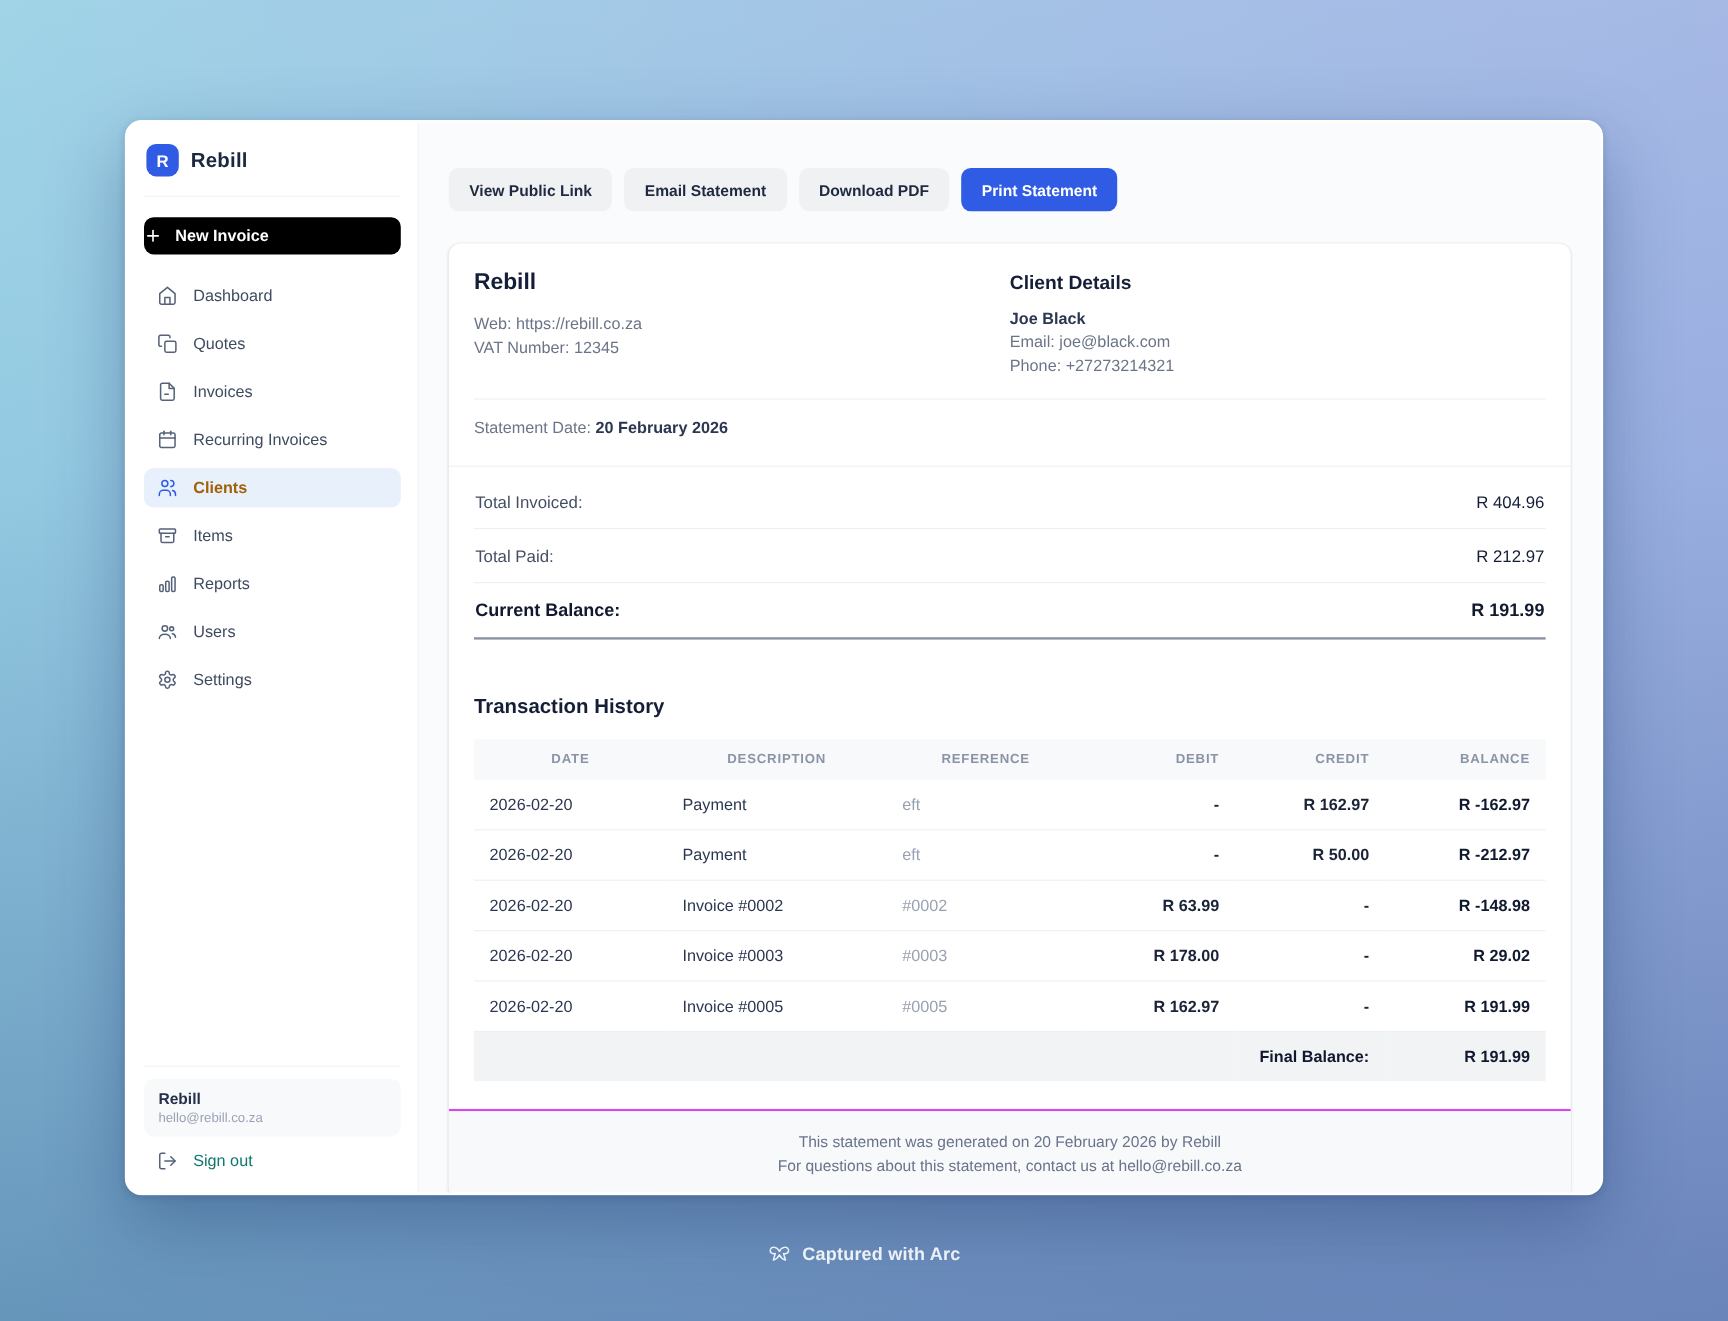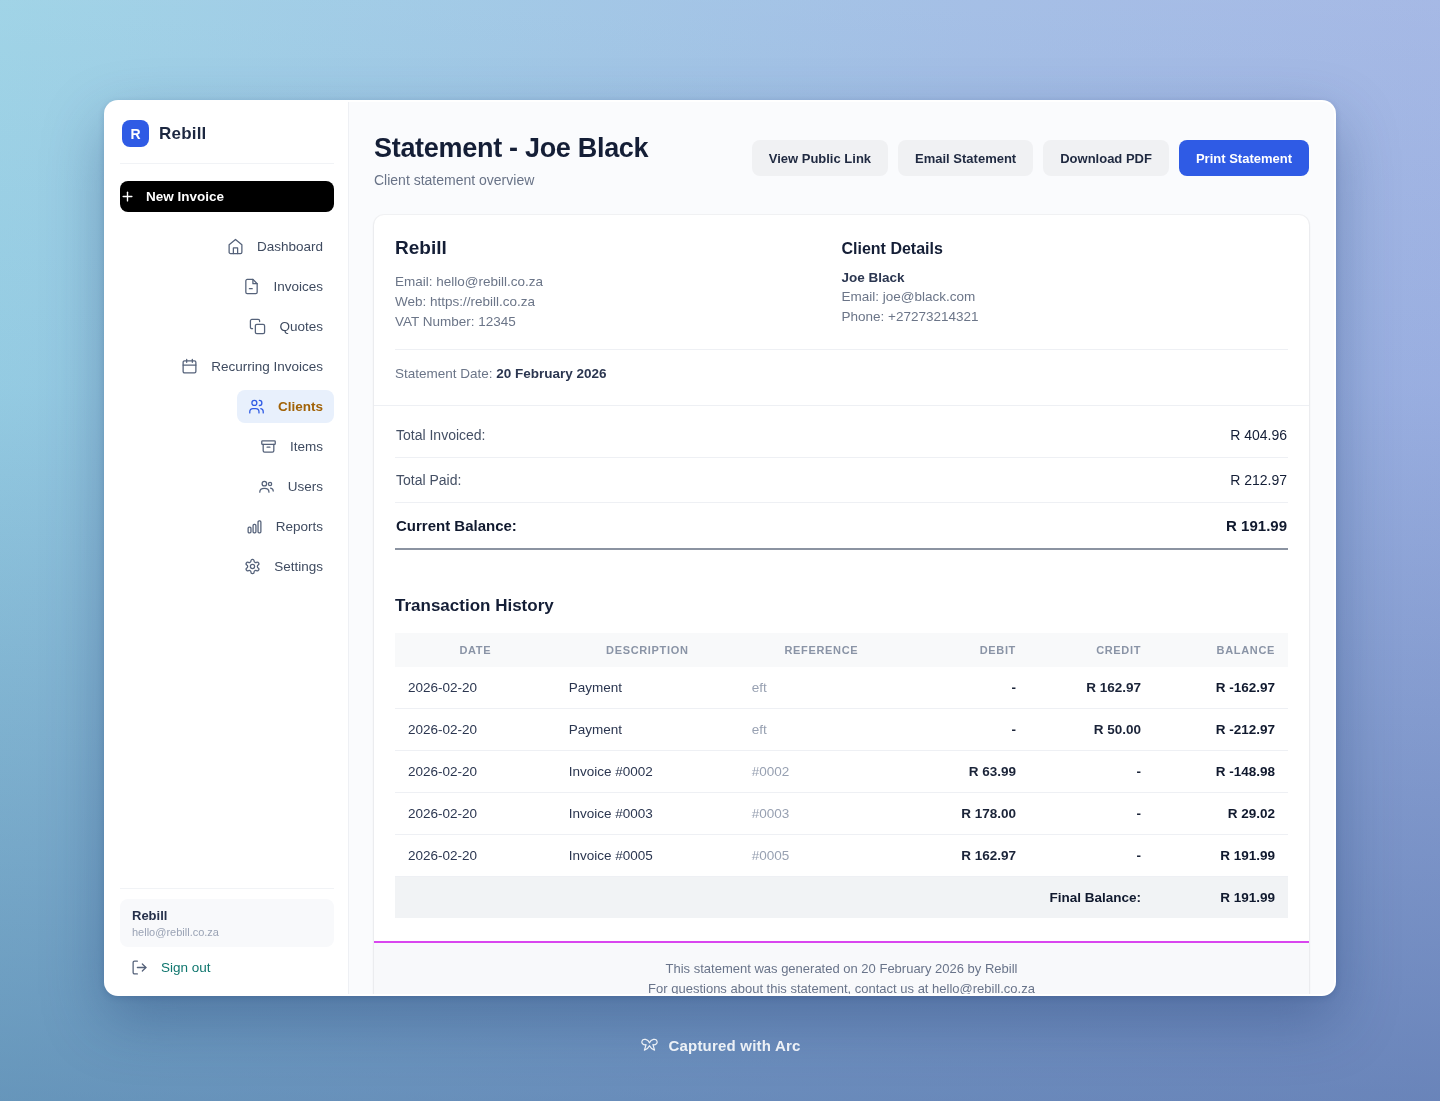--- a/index.html
+++ b/index.html
@@ -27,21 +27,21 @@
   .brand-row { display:flex; align-items:center; gap:10px; padding:0 2px 16px; border-bottom:1px solid #f1f3f6; }
   .brand-logo { width:27px; height:27px; border-radius:8px; background:#2f5be5; color:#fff;
     display:flex; align-items:center; justify-content:center; font-size:14px; font-weight:bold; }
   .brand-name { font-size:17px; font-weight:bold; color:#1c2740; letter-spacing:0.2px; }
 
   .new-invoice-btn { margin-top:17px; height:31px; border:none; width:100%;
     background:#000000; color:#fff; border-radius:8px; font-size:13.5px; font-weight:600;
     display:flex; align-items:center; justify-content:flex-start; gap:11px; cursor:pointer;
     font-family:inherit; }
 
-  .nav { margin-top:18px; display:flex; flex-direction:column; gap:7px;align-items:flex-end; }
+  .nav { margin-top:18px; display:flex; flex-direction:column; gap:7px; }
   .nav-item { display:flex; align-items:center; gap:13px; height:33px; padding:0 11px;
     border-radius:8px; font-size:13.5px; color:#3f4b60; cursor:pointer; }
   .nav-item .ic { display:flex; color:#55627a; }
   .nav-item.active { background:#e8f0fc; color:#a16207; font-weight:600; }
   .nav-item.active .ic { color:#2f5be5; }
 
   .side-spacer { flex:1; }
   .account-box { border-top:1px solid #f1f3f6; padding-top:10px; }
   .account-inner { background:#f8f9fb; border-radius:8px; padding:9px 12px; }
   .account-name { font-size:13px; font-weight:600; color:#25304a; }
@@ -138,35 +138,35 @@
           <svg width="17" height="17" viewBox="0 0 24 24" fill="none" stroke="currentColor" stroke-width="1.8" stroke-linecap="round" stroke-linejoin="round">
               <path d="m3 9.5 9-7.5 9 7.5V20a2 2 0 0 1-2 2H5a2 2 0 0 1-2-2z"></path>
               <path d="M9 22v-8h6v8"></path>
             </svg>
         </span>
         <span>Dashboard</span>
       </div>
       <div class="nav-item">
         <span class="ic">
           <svg width="17" height="17" viewBox="0 0 24 24" fill="none" stroke="currentColor" stroke-width="1.8" stroke-linecap="round" stroke-linejoin="round">
+              <rect x="9" y="9" width="13" height="13" rx="2"></rect>
+              <path d="M5 15H4a2 2 0 0 1-2-2V4a2 2 0 0 1 2-2h9a2 2 0 0 1 2 2v1"></path>
+            </svg>
+        </span>
+        <span>Quotes</span>
+      </div>
+      <div class="nav-item">
+        <span class="ic">
+          <svg width="17" height="17" viewBox="0 0 24 24" fill="none" stroke="currentColor" stroke-width="1.8" stroke-linecap="round" stroke-linejoin="round">
               <path d="M14 2H6a2 2 0 0 0-2 2v16a2 2 0 0 0 2 2h12a2 2 0 0 0 2-2V8z"></path>
               <path d="M14 2v6h6"></path>
               <path d="M9 15h4"></path>
             </svg>
         </span>
         <span>Invoices</span>
-      </div>
-      <div class="nav-item">
-        <span class="ic">
-          <svg width="17" height="17" viewBox="0 0 24 24" fill="none" stroke="currentColor" stroke-width="1.8" stroke-linecap="round" stroke-linejoin="round">
-              <rect x="9" y="9" width="13" height="13" rx="2"></rect>
-              <path d="M5 15H4a2 2 0 0 1-2-2V4a2 2 0 0 1 2-2h9a2 2 0 0 1 2 2v1"></path>
-            </svg>
-        </span>
-        <span>Quotes</span>
       </div>
       <div class="nav-item">
         <span class="ic">
           <svg width="17" height="17" viewBox="0 0 24 24" fill="none" stroke="currentColor" stroke-width="1.8" stroke-linecap="round" stroke-linejoin="round">
               <rect x="3" y="4" width="18" height="17" rx="2"></rect>
               <line x1="16" y1="2" x2="16" y2="6"></line>
               <line x1="8" y1="2" x2="8" y2="6"></line>
               <line x1="3" y1="10" x2="21" y2="10"></line>
             </svg>
         </span>
@@ -189,37 +189,37 @@
               <rect x="2.5" y="4" width="19" height="5" rx="1"></rect>
               <path d="M4.5 9v9a2 2 0 0 0 2 2h11a2 2 0 0 0 2-2V9"></path>
               <path d="M10 13h4"></path>
             </svg>
         </span>
         <span>Items</span>
       </div>
       <div class="nav-item">
         <span class="ic">
           <svg width="17" height="17" viewBox="0 0 24 24" fill="none" stroke="currentColor" stroke-width="1.8" stroke-linecap="round" stroke-linejoin="round">
+              <rect x="3" y="13" width="4" height="8" rx="1.5"></rect>
+              <rect x="10" y="9" width="4" height="12" rx="1.5"></rect>
+              <rect x="17" y="4" width="4" height="17" rx="1.5"></rect>
+            </svg>
+        </span>
+        <span>Reports</span>
+      </div>
+      <div class="nav-item">
+        <span class="ic">
+          <svg width="17" height="17" viewBox="0 0 24 24" fill="none" stroke="currentColor" stroke-width="1.8" stroke-linecap="round" stroke-linejoin="round">
               <circle cx="9" cy="8" r="3.2"></circle>
               <path d="M2.5 20c0-3.2 2.9-5.2 6.5-5.2s6.5 2 6.5 5.2"></path>
               <circle cx="17" cy="8.5" r="2.3"></circle>
               <path d="M17.8 14.2c2.3.5 3.7 2.1 3.7 4.3"></path>
             </svg>
         </span>
         <span>Users</span>
-      </div>
-      <div class="nav-item">
-        <span class="ic">
-          <svg width="17" height="17" viewBox="0 0 24 24" fill="none" stroke="currentColor" stroke-width="1.8" stroke-linecap="round" stroke-linejoin="round">
-              <rect x="3" y="13" width="4" height="8" rx="1.5"></rect>
-              <rect x="10" y="9" width="4" height="12" rx="1.5"></rect>
-              <rect x="17" y="4" width="4" height="17" rx="1.5"></rect>
-            </svg>
-        </span>
-        <span>Reports</span>
       </div>
       <div class="nav-item">
         <span class="ic">
           <svg width="17" height="17" viewBox="0 0 24 24" fill="none" stroke="currentColor" stroke-width="1.8" stroke-linecap="round" stroke-linejoin="round">
               <path d="M12.22 2h-.44a2 2 0 0 0-2 2v.18a2 2 0 0 1-1 1.73l-.43.25a2 2 0 0 1-2 0l-.15-.08a2 2 0 0 0-2.73.73l-.22.38a2 2 0 0 0 .73 2.73l.15.1a2 2 0 0 1 1 1.72v.51a2 2 0 0 1-1 1.74l-.15.09a2 2 0 0 0-.73 2.73l.22.38a2 2 0 0 0 2.73.73l.15-.08a2 2 0 0 1 2 0l.43.25a2 2 0 0 1 1 1.73V20a2 2 0 0 0 2 2h.44a2 2 0 0 0 2-2v-.18a2 2 0 0 1 1-1.73l.43-.25a2 2 0 0 1 2 0l.15.08a2 2 0 0 0 2.73-.73l.22-.39a2 2 0 0 0-.73-2.73l-.15-.08a2 2 0 0 1-1-1.74v-.5a2 2 0 0 1 1-1.74l.15-.09a2 2 0 0 0 .73-2.73l-.22-.38a2 2 0 0 0-2.73-.73l-.15.08a2 2 0 0 1-2 0l-.43-.25a2 2 0 0 1-1-1.73V4a2 2 0 0 0-2-2z"></path>
               <circle cx="12" cy="12" r="3"></circle>
             </svg>
         </span>
         <span>Settings</span>
       </div>
@@ -241,40 +241,35 @@
             <line x1="21" y1="12" x2="9" y2="12"></line>
           </svg>
       </span>
       <span>Sign out</span>
     </div>
   </aside>
 
   <main class="main">
 
     <div class="page-header">
-      <div>
-        <div class="page-title">Statement - Joe Black</div>
-        <div class="page-subtitle">Client statement overview</div>
-      </div>
       <div class="header-actions">
         <button class="btn secondary">View Public Link</button>
         <button class="btn secondary">Email Statement</button>
         <button class="btn secondary">Download PDF</button>
         <button class="btn primary">Print Statement</button>
       </div>
     </div>
 
     <div class="card">
 
       <section class="sec-parties">
         <div class="parties-cols">
           <div class="party-col">
             <div class="company-name">Rebill</div>
             <div class="party-lines">
-              <div>Email: hello@rebill.co.za</div>
               <div>Web: https://rebill.co.za</div>
               <div>VAT Number: 12345</div>
             </div>
           </div>
           <div class="party-col">
             <div class="client-heading">Client Details</div>
             <div class="client-name">Joe Black</div>
             <div class="client-lines">
               <div>Email: joe@black.com</div>
               <div>Phone: +27273214321</div>

